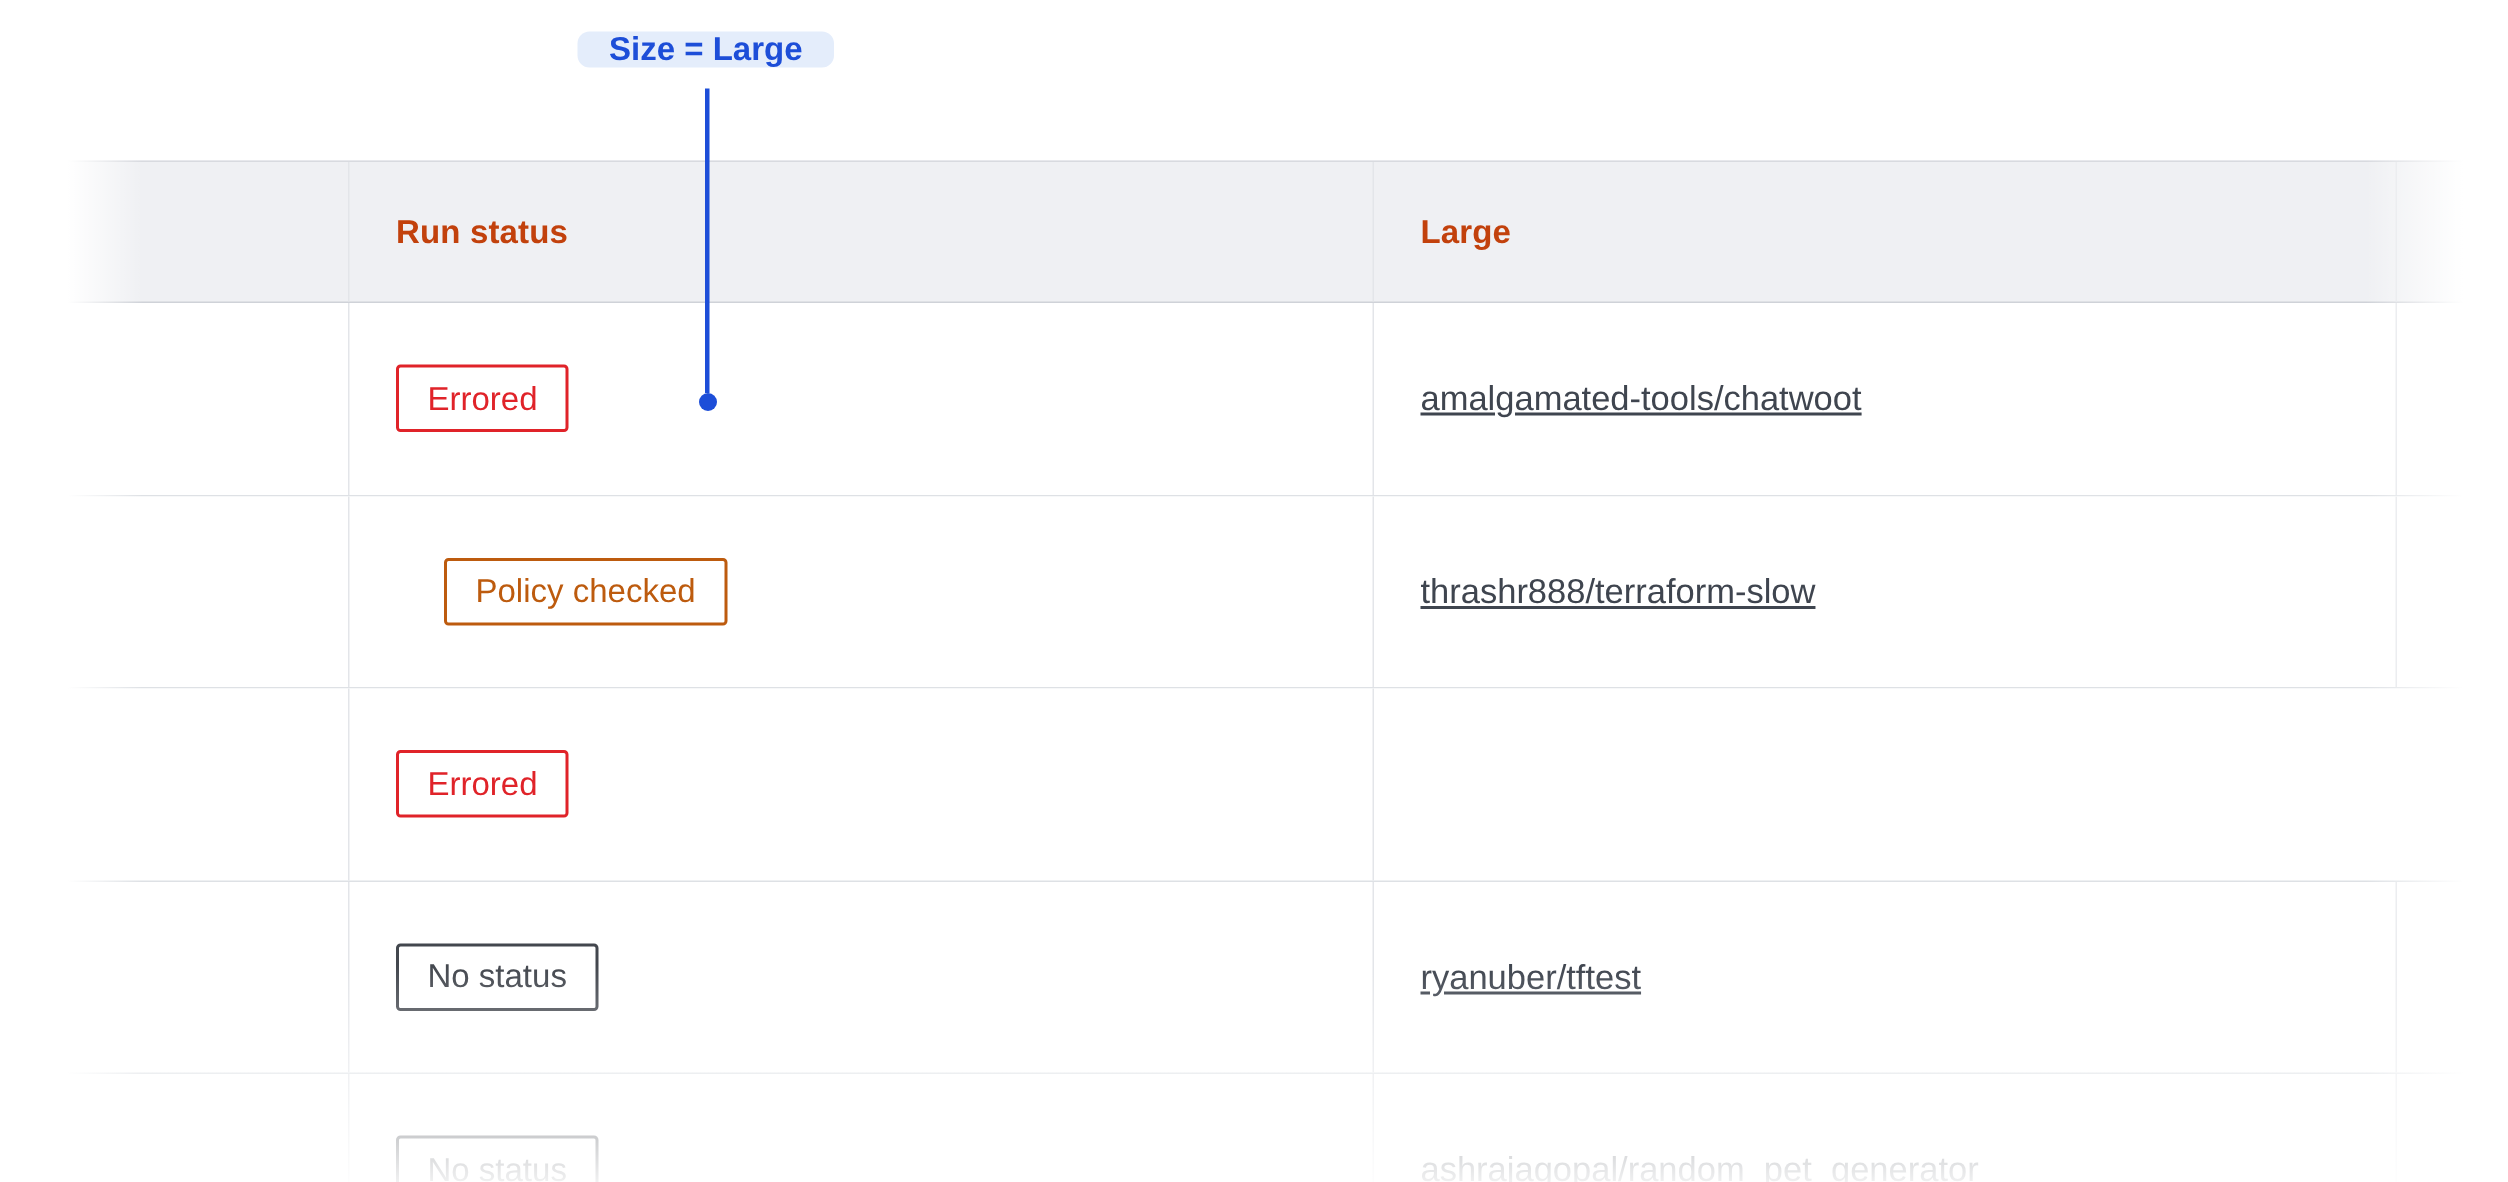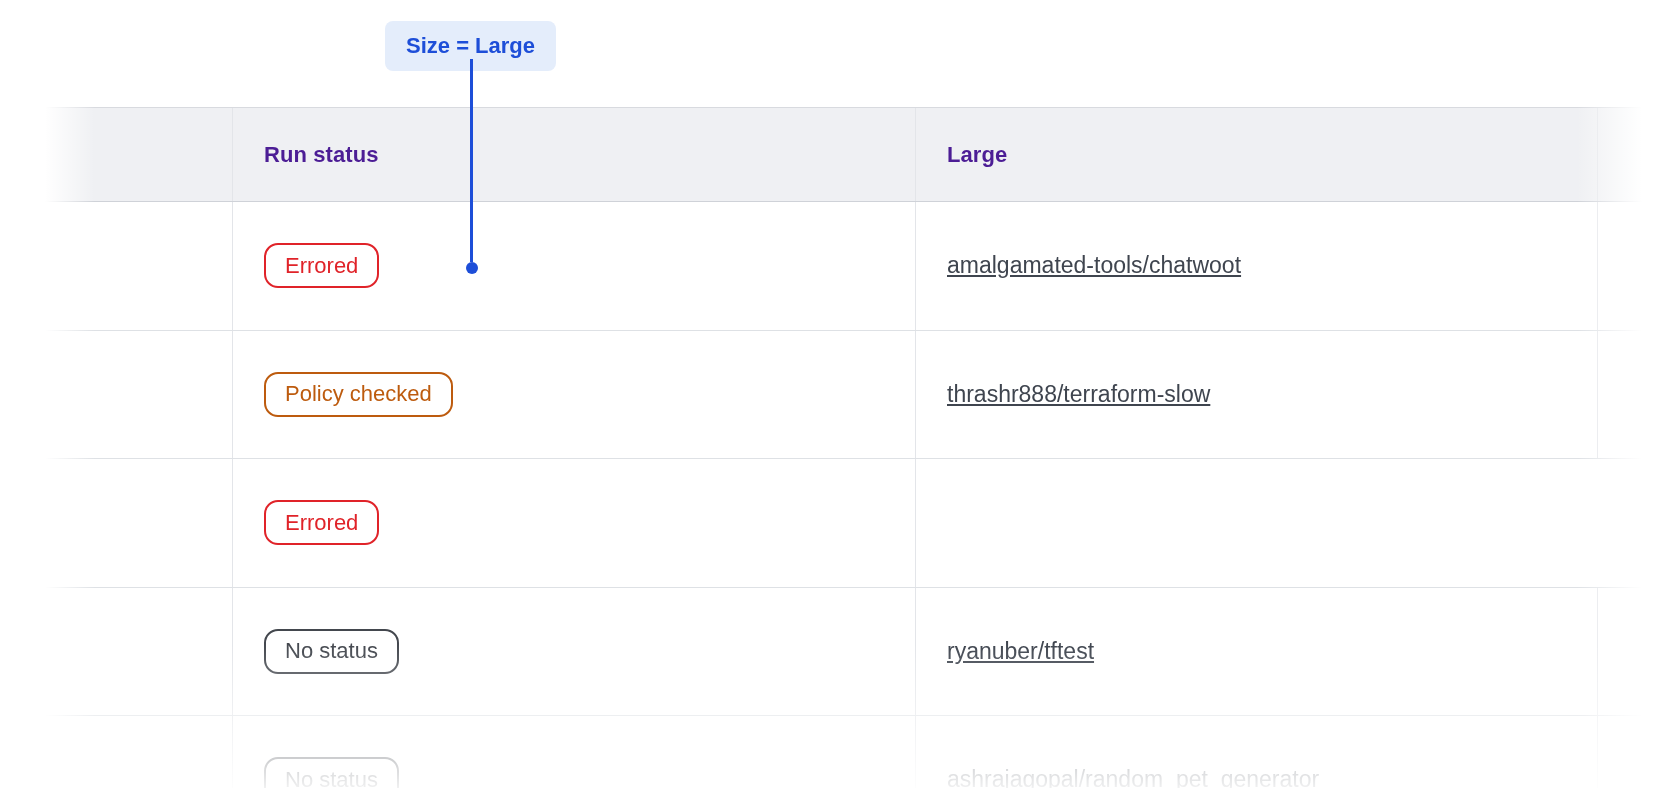--- a/index.html
+++ b/index.html
@@ -39,36 +39,36 @@
     align-items: center;
   }
   .col-spacer { width: 190px; border-right: 1px solid #e3e5e9; }
   .col-status { width: 683px; border-right: 1px solid #e3e5e9; padding-left: 31px; }
   .col-repo   { width: 682px; border-right: 1px solid #e3e5e9; padding-left: 31px; }
   .col-extra  { flex: 1; }
 
   .header-cell span {
     font-size: 22px;
     font-weight: 700;
-    color: #4c1d95;
+    color: #c2410c;
     letter-spacing: 0.1px;
   }
   .repo-text {
     font-size: 23px;
     color: #3f454f;
     text-decoration: underline;
   }
   .badge {
     display: inline-flex;
     align-items: center;
     box-sizing: border-box;
     height: 45px;
     padding: 0 19px;
     border: 2px solid currentColor;
-    border-radius: 14px;
+    border-radius: 3px;
     font-size: 22px;
     font-weight: 500;
     white-space: nowrap;
   }
 
   
   .fade { position: absolute; z-index: 2; pointer-events: none; }
   .fade-left {
     left: 0; top: 0; bottom: 0; width: 95px;
     background: linear-gradient(to right, #ffffff 0px, #ffffff 45px, rgba(255,255,255,0) 95px);
@@ -81,21 +81,21 @@
     left: 0; right: 0; bottom: 0; height: 145px;
     background: linear-gradient(to bottom, rgba(255,255,255,0) 0px, rgba(255,255,255,0.92) 145px);
   }
 
   
   .annotation { position: absolute; inset: 0; z-index: 3; pointer-events: none; }
   .pill {
     position: absolute;
     left: 385px; top: 21px;
     box-sizing: border-box;
-    height: 50px;
+    height: 24px;
     padding: 0 21px;
     display: inline-flex;
     align-items: center;
     background: var(--annotation-bg, #e4edfb);
     color: var(--accent, #1d4ed8);
     font-size: 22px;
     font-weight: 600;
     border-radius: 8px;
     white-space: nowrap;
   }
@@ -137,21 +137,21 @@
       </div>
       <div class="cell col-repo">
         <span class="repo-text">amalgamated-tools/chatwoot</span>
       </div>
       <div class="cell col-extra"></div>
     </div>
 
     <div class="row">
       <div class="cell col-spacer"></div>
       <div class="cell col-status">
-        <span class="badge" style="color: rgb(189, 91, 14);">Policy checked</span>
+        <span class="badge" style="color: rgb(189, 91, 14); margin-left: 32px;">Policy checked</span>
       </div>
       <div class="cell col-repo">
         <span class="repo-text">thrashr888/terraform-slow</span>
       </div>
       <div class="cell col-extra"></div>
     </div>
 
     <div class="row">
       <div class="cell col-spacer"></div>
       <div class="cell col-status">

